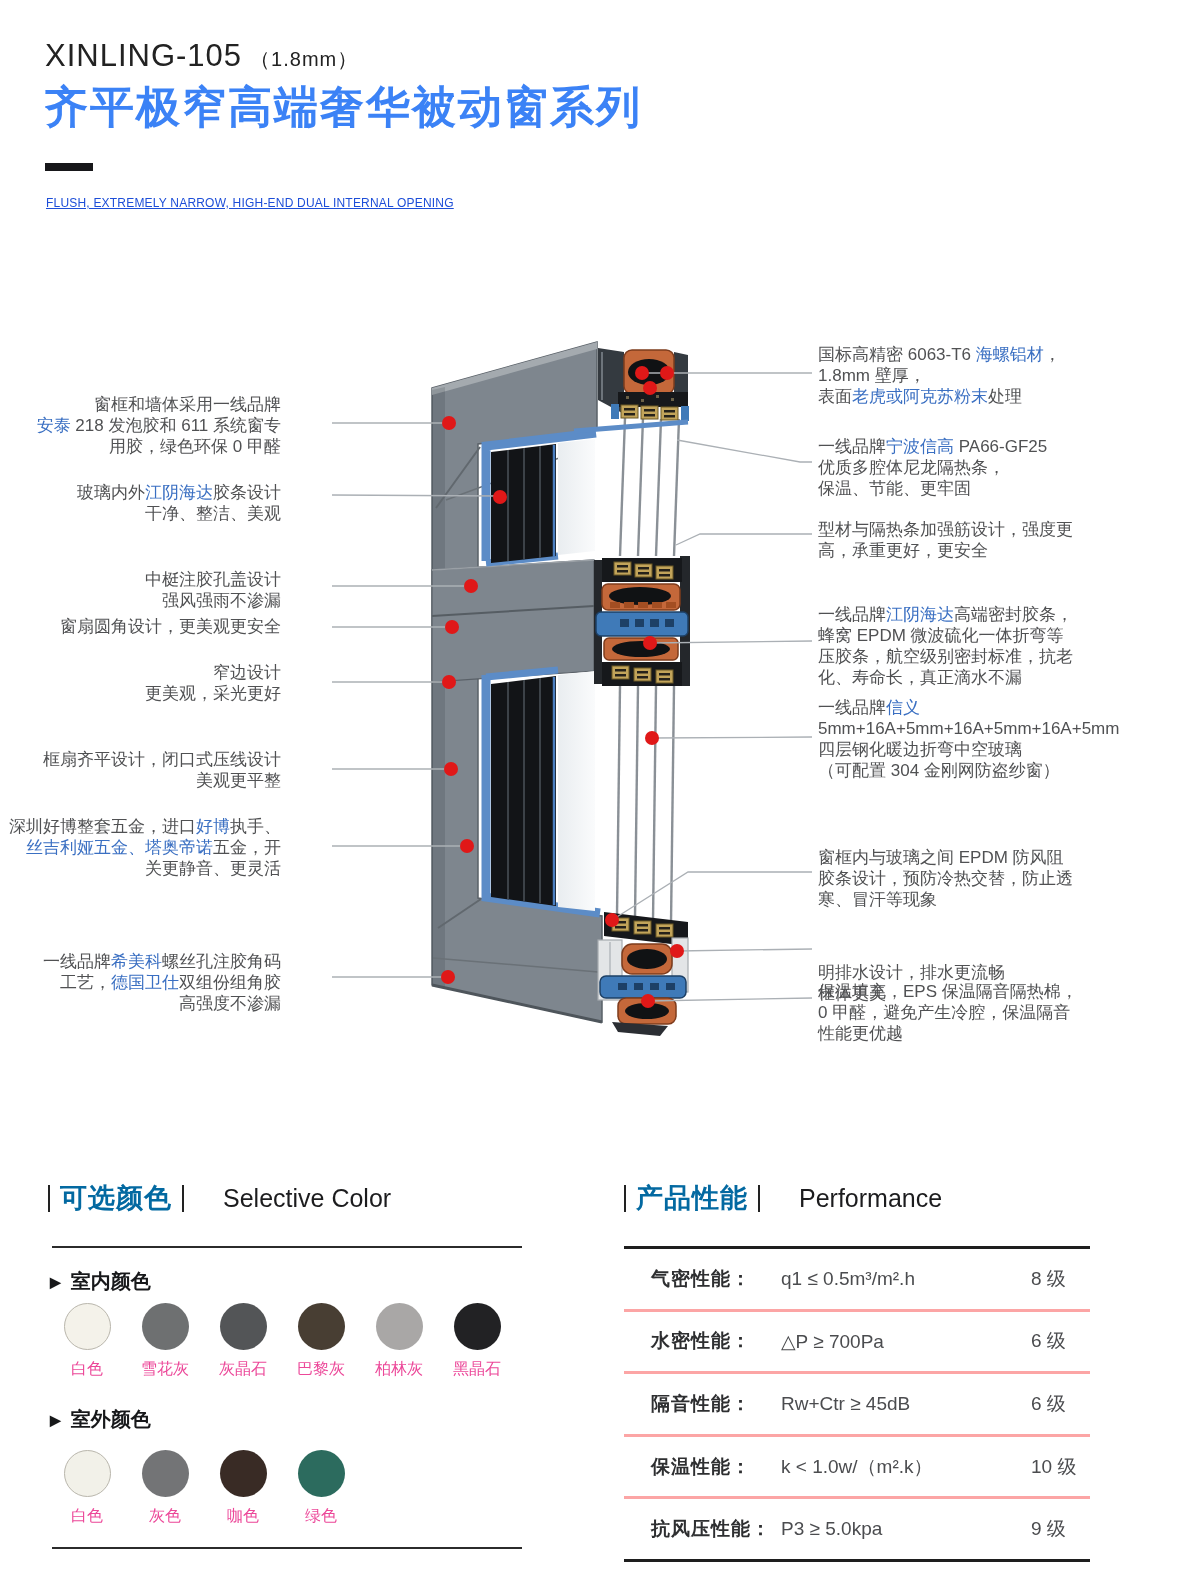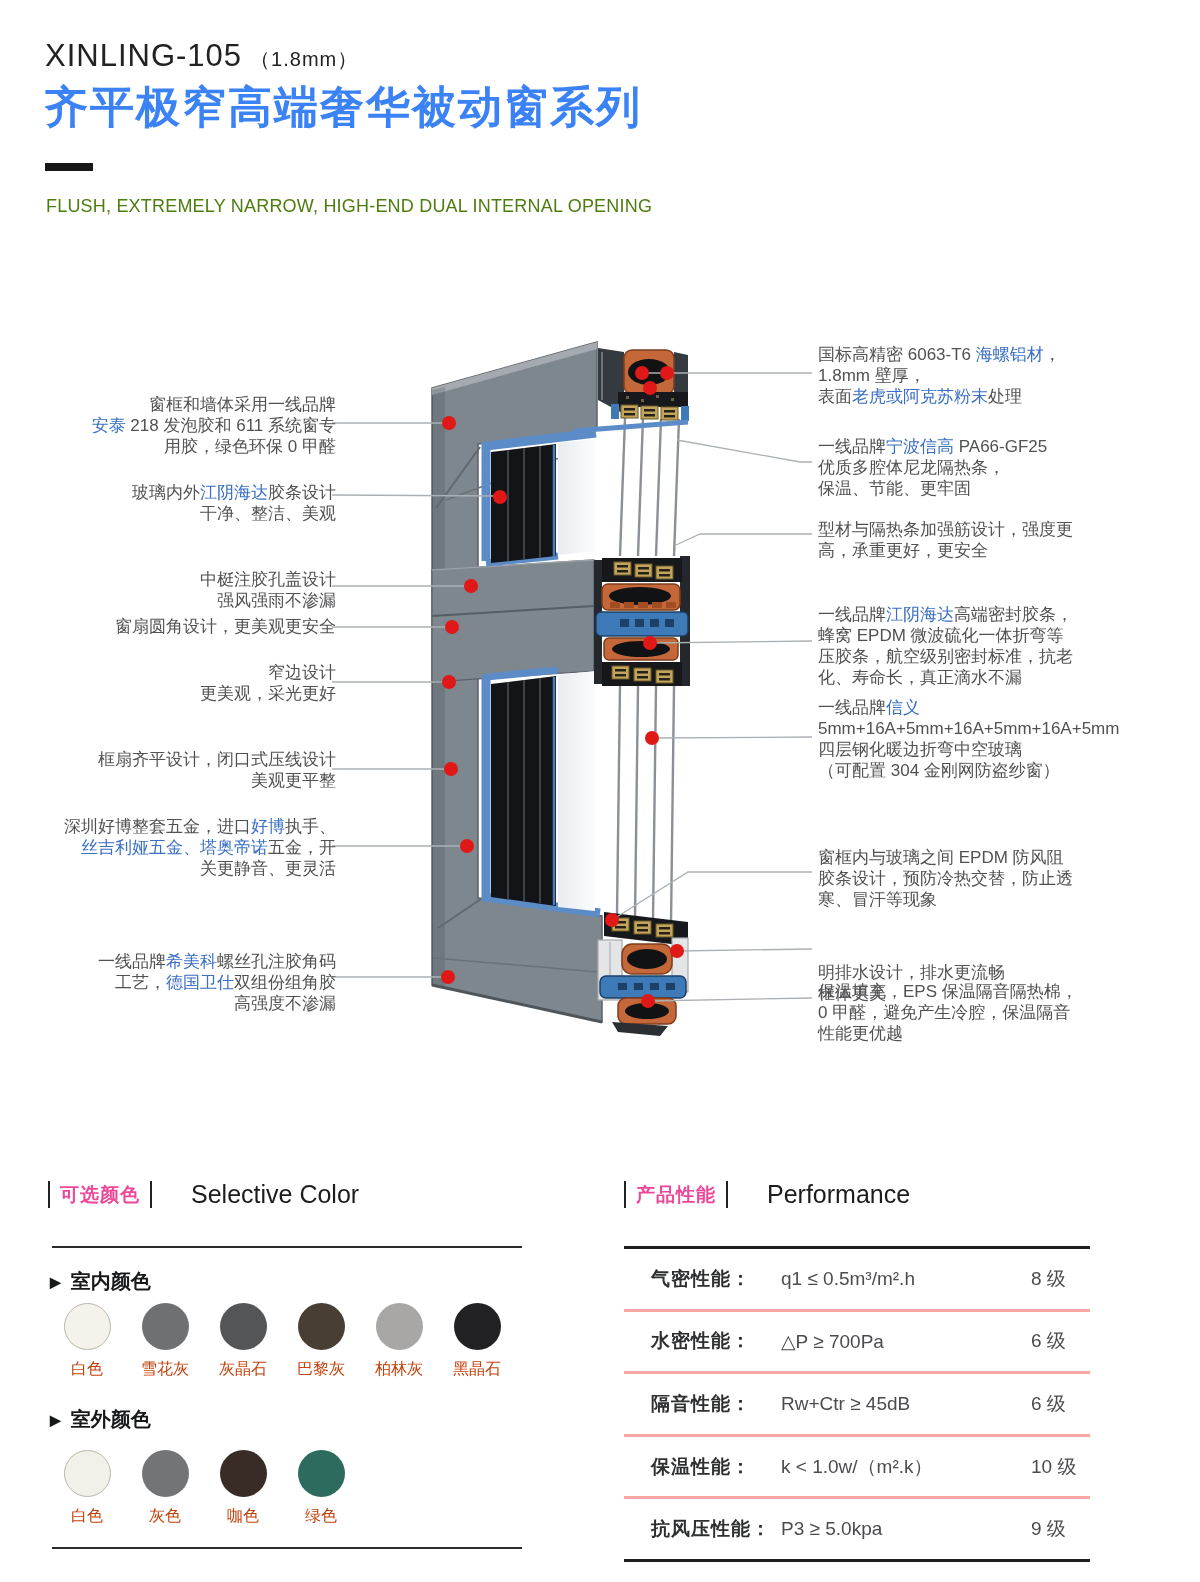--- a/index.html
+++ b/index.html
@@ -5,42 +5,42 @@
   html,body{margin:0;padding:0;background:#fff;}
   .page{position:relative;width:1200px;height:1582px;background:#fff;overflow:hidden;
         font-family:"Liberation Sans", sans-serif;color:#1a1a1a;}
   svg.diagram{position:absolute;left:0;top:0;width:1200px;height:1582px;}
 
   
   .model-line{position:absolute;left:45px;top:38px;font-size:31px;letter-spacing:1px;color:#222;font-weight:400;white-space:nowrap;}
   .model-line .spec{font-size:20px;margin-left:8px;color:#222;}
   .title-cn{position:absolute;left:44px;top:78px;font-size:44px;font-weight:700;letter-spacing:2px;color:#3b82f6;white-space:nowrap;}
   .title-underline{position:absolute;left:45px;top:163px;width:48px;height:8px;background:#17171a;}
-  .subtitle-en{position:absolute;left:46px;top:196px;font-size:18px;color:#4d7c0f;letter-spacing:0.2px;white-space:nowrap;}
+  .subtitle-en{position:absolute;left:46px;top:196px;font-size:12px;color:#1d4ed8;letter-spacing:0.2px;white-space:nowrap;text-decoration:underline;}
 
   
   .callout{position:absolute;font-size:17px;line-height:21px;color:#505153;white-space:nowrap;}
-  .cal-l{right:864px;text-align:right;}
+  .cal-l{right:919px;text-align:right;}
   .cal-r{left:818px;text-align:left;}
   .callout .blue{color:#3a6fc2;}
 
   
   .sec-header{position:absolute;display:flex;align-items:center;gap:10px;}
   .vbar{width:2px;height:27px;background:#222;}
-  .sec-cn{font-size:19px;font-weight:700;letter-spacing:1px;color:#ec4899;}
+  .sec-cn{font-size:27px;font-weight:700;letter-spacing:1px;color:#0369a1;}
   .sec-en{font-size:25px;font-weight:400;color:#1c1c1e;margin-left:29px;}
   .hline{position:absolute;height:2px;background:#2b2b2b;}
 
   
   .group-label{position:absolute;display:flex;align-items:center;gap:10px;font-size:20px;font-weight:700;color:#17181a;}
   .tri{font-size:14px;color:#17181a;}
   .swatch-row{position:absolute;display:flex;}
   .swatch{width:78px;display:flex;flex-direction:column;align-items:center;}
   .swatch .dot{width:47px;height:47px;border-radius:50%;box-sizing:border-box;}
-  .swatch .nm{margin-top:9px;font-size:16px;color:#c2410c;}
+  .swatch .nm{margin-top:9px;font-size:16px;color:#ec4899;}
 
   
   .perf-table{position:absolute;left:624px;top:1246px;width:466px;
               border-top:3px solid #1e1e1e;border-bottom:3px solid #1e1e1e;}
   .perf-row{display:grid;grid-template-columns:130px 250px 1fr;align-items:center;
             height:59.6px;padding-left:27px;border-bottom:3px solid #fca5a5;
             font-size:19px;color:#4b4c4f;}
   .perf-row:last-child{border-bottom:none;}
   .perf-row .lbl{font-weight:700;color:#2e2f31;letter-spacing:1px;}
 </style>

